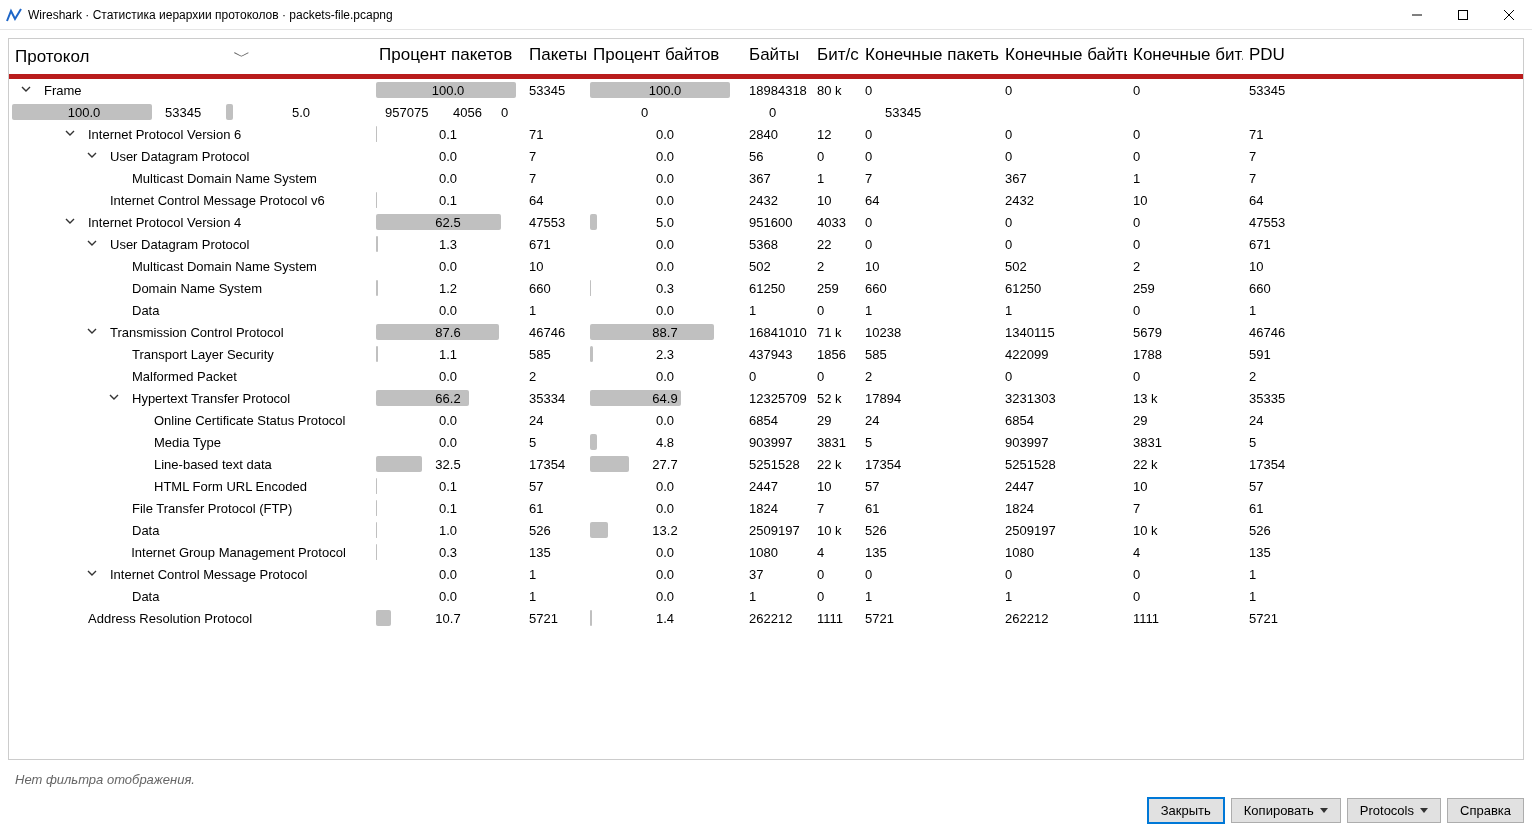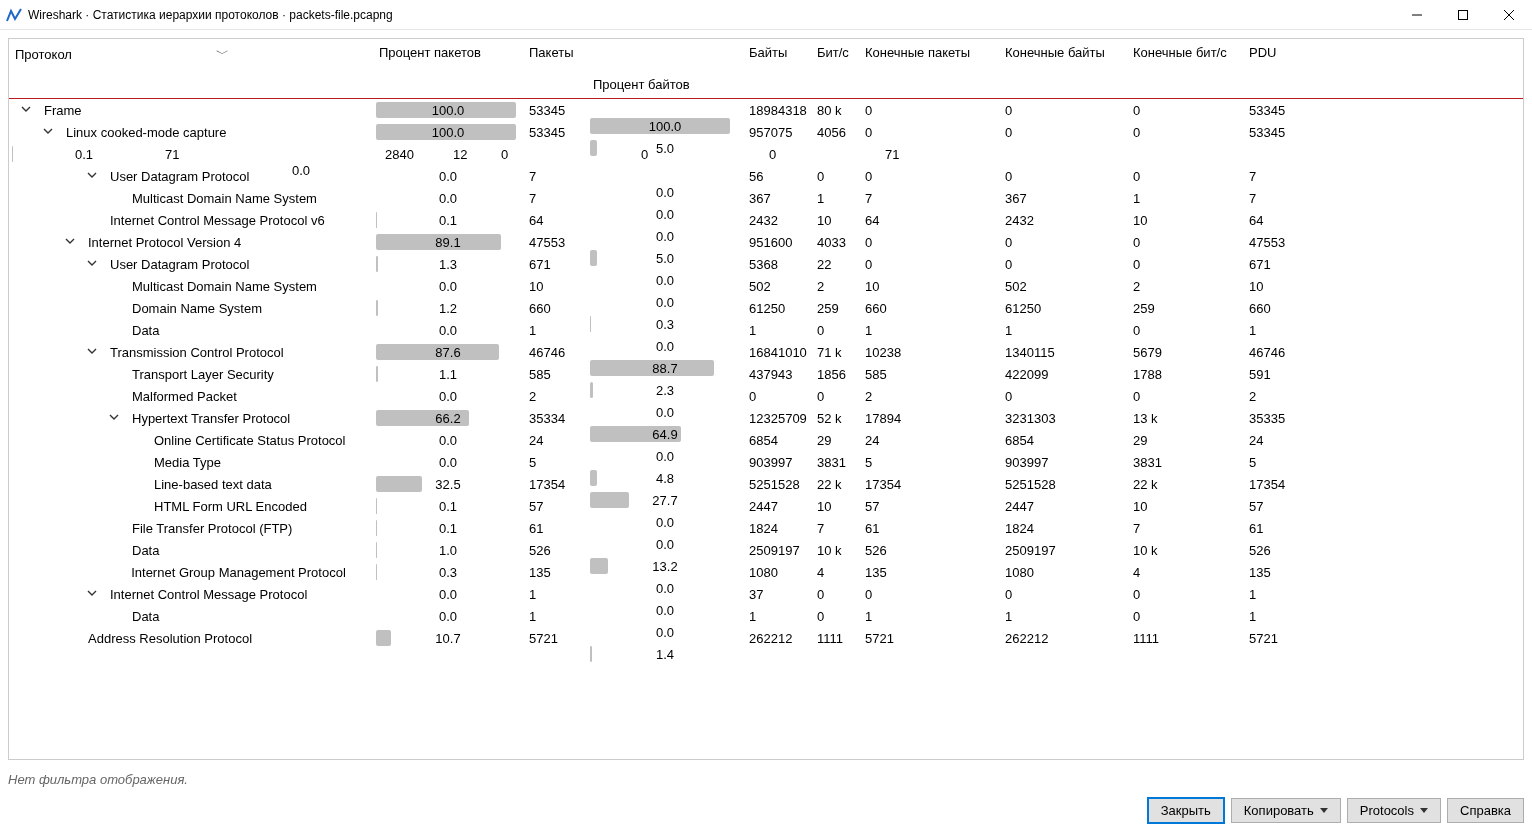--- a/index.html
+++ b/index.html
@@ -44,24 +44,24 @@
   .table-wrap {
     flex: 1;
     border: 1px solid #ccc;
     overflow: auto;
     background: #fff;
   }
 
   
   .hdr {
     display: flex;
-    border-bottom: 1px solid #b91c1c;
+    border-bottom: 5px solid #b91c1c;
     background: #fff;
     position: sticky; top: 0;
-    font-size: 13px;
+    font-size: 17px;
   }
   .hdr .cell {
     padding: 6px 6px;
     white-space: nowrap;
     display: flex; align-items: center;
   }
   .hdr .cell .chevron {
     width: 8px;
     margin-left: auto;
     padding-left: 4px;
@@ -82,21 +82,21 @@
     display: flex;
     align-items: center;
     height: 100%;
   }
   .cell.num { justify-content: flex-start; }
 
   
   .c-proto   { width: 364px; }
   .c-ppct    { width: 150px; position: relative; padding: 0; }
   .c-pkts    { width:  64px; }
-  .c-bpct    { width: 156px; position: relative; padding: 0; margin-top: 32px; }
+  .c-bpct    { width: 156px; position: relative; padding: 0; }
   .c-bytes   { width:  68px; }
   .c-bits    { width:  48px; }
   .c-epkts   { width: 140px; }
   .c-ebytes  { width: 128px; }
   .c-ebits   { width: 116px; }
   .c-pdu     { width:  90px; }
 
   .hdr .c-ppct, .hdr .c-bpct { padding: 6px 6px; }
 
   
@@ -124,21 +124,21 @@
     position: absolute;
     left: 0; right: 0; top: 0; bottom: 0;
     display: flex; align-items: center; justify-content: center;
     z-index: 1;
   }
 
   
   .status {
     font-style: italic;
     color: #666;
-    padding: 4px 8px;
+    padding: 4px 15px;
   }
   .footer {
     display: flex;
     justify-content: flex-end;
     align-items: center;
     gap: 6px;
     padding: 6px 8px 8px;
   }
   .btn {
     background: #e1e1e1;
@@ -252,45 +252,45 @@
               <div class="barlabel">100.0</div>
             </div>
             <div class="cell num c-bytes">18984318</div>
             <div class="cell num c-bits">80 k</div>
             <div class="cell num c-epkts">0</div>
             <div class="cell num c-ebytes">0</div>
             <div class="cell num c-ebits">0</div>
             <div class="cell num c-pdu">53345</div>
           </div>
           <div class="row">
-            <div class="cell c-proto">
-              <div class="tree" style="padding-left: 26px;">
-                <span class="toggle"><svg width="10" height="10">
-                    <path d="M1 3 L5 7 L9 3" stroke="#333" fill="none" stroke-width="1.4"></path>
-                  </svg></span>
-                <span class="tree-label">Linux cooked-mode capture</span>
-              </div>
-            </div>
             <div class="cell c-ppct barcell">
               <div class="bar" style="width: 140px;"></div>
               <div class="barlabel">100.0</div>
             </div>
             <div class="cell num c-pkts">53345</div>
             <div class="cell c-bpct barcell">
               <div class="bar" style="width: 7px;"></div>
               <div class="barlabel">5.0</div>
             </div>
             <div class="cell num c-bytes">957075</div>
             <div class="cell num c-bits">4056</div>
             <div class="cell num c-epkts">0</div>
             <div class="cell num c-ebytes">0</div>
             <div class="cell num c-ebits">0</div>
             <div class="cell num c-pdu">53345</div>
           </div>
           <div class="row">
+            <div class="cell c-proto">
+              <div class="tree" style="padding-left: 48px;">
+                <span class="toggle"><svg width="10" height="10">
+                    <path d="M1 3 L5 7 L9 3" stroke="#333" fill="none" stroke-width="1.4"></path>
+                  </svg></span>
+                <span class="tree-label">Internet Protocol Version 6</span>
+              </div>
+            </div>
             <div class="cell c-ppct barcell">
               <div class="bar" style="width: 0.14px;"></div>
               <div class="barlabel">0.1</div>
             </div>
             <div class="cell num c-pkts">71</div>
             <div class="cell c-bpct barcell">
               <div class="bar" style="width: 0px;"></div>
               <div class="barlabel">0.0</div>
             </div>
             <div class="cell num c-bytes">2840</div>
@@ -375,21 +375,21 @@
             <div class="cell c-proto">
               <div class="tree" style="padding-left: 48px; text-align: right;">
                 <span class="toggle"><svg width="10" height="10">
                     <path d="M1 3 L5 7 L9 3" stroke="#333" fill="none" stroke-width="1.4"></path>
                   </svg></span>
                 <span class="tree-label">Internet Protocol Version 4</span>
               </div>
             </div>
             <div class="cell c-ppct barcell">
               <div class="bar" style="width: 124.74px;"></div>
-              <div class="barlabel">89.1</div>
+              <div class="barlabel">62.5</div>
             </div>
             <div class="cell num c-pkts">47553</div>
             <div class="cell c-bpct barcell">
               <div class="bar" style="width: 7px;"></div>
               <div class="barlabel">5.0</div>
             </div>
             <div class="cell num c-bytes">951600</div>
             <div class="cell num c-bits">4033</div>
             <div class="cell num c-epkts">0</div>
             <div class="cell num c-ebytes">0</div>

